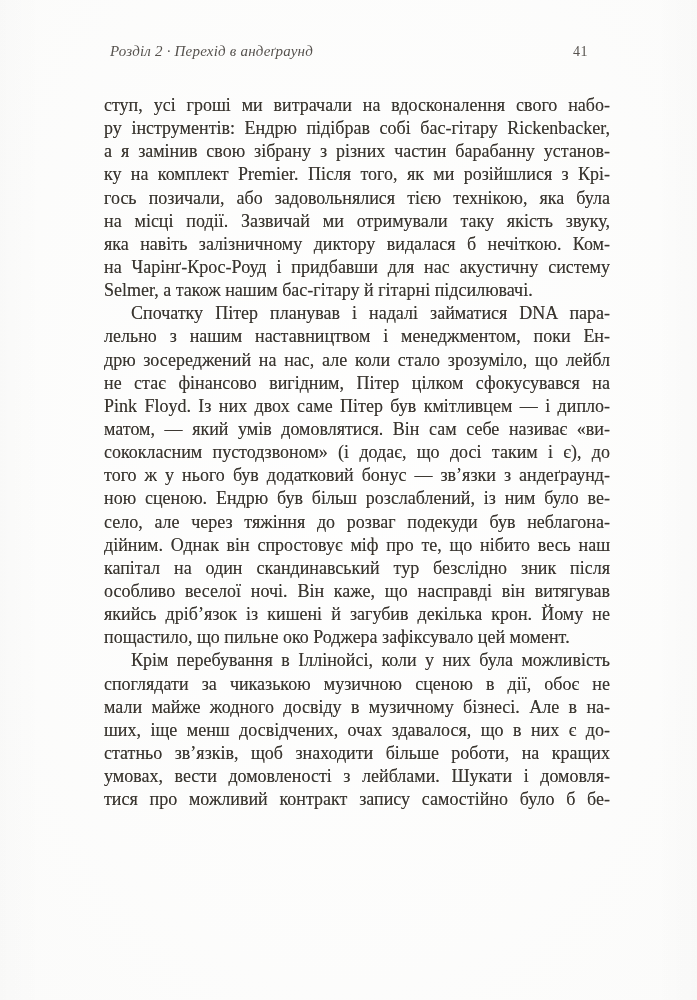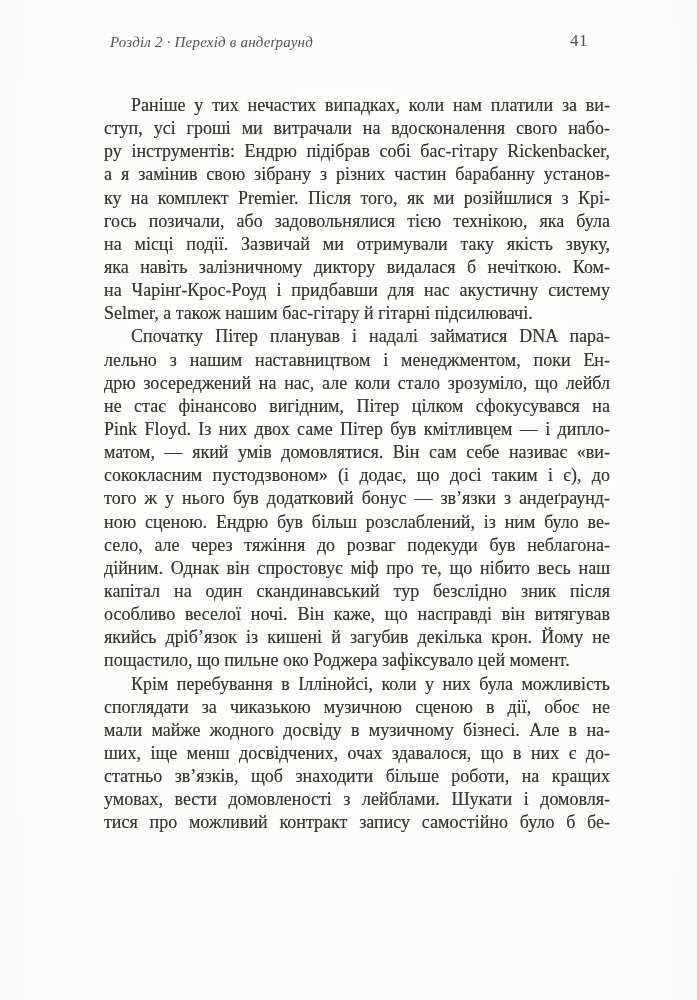--- a/index.html
+++ b/index.html
@@ -18,34 +18,34 @@
     height: 1000px;
     background: #fdfdfc;
     
     background-image:
       linear-gradient(90deg, rgba(0,0,0,0.012) 0%, rgba(0,0,0,0) 6%, rgba(0,0,0,0) 94%, rgba(0,0,0,0.012) 100%),
       radial-gradient(ellipse at 50% 45%, rgba(255,255,255,0.6) 0%, rgba(0,0,0,0.008) 100%);
   }
   .running-header {
     position: absolute;
     left: 110px;
-    top: 31px;
+    top: 43px;
     width: 478px;
     display: flex;
     justify-content: space-between;
-    align-items: flex-end;
+    align-items: center;
     color: #56524e;
   }
   .chapter-title {
     font-style: italic;
     font-size: 15px;
     letter-spacing: 0.2px;
   }
   .page-number {
-    font-size: 17px;
+    font-size: 14px;
     letter-spacing: 0.5px;
   }
   .page-body {
     position: absolute;
     left: 104px;
     top: 94px;
     width: 506px;
     font-size: 18px;
     line-height: 23.15px;
     color: #39352f;
@@ -66,21 +66,20 @@
 </style>
 </head>
 <body>
 
 <div class="page">
   <div class="running-header">
     <span class="chapter-title">Розділ 2 · Перехід в андеґраунд</span>
     <span class="page-number">41</span>
   </div>
   <div class="page-body" id="page-body">
-      <div class="text-line para-start">Раніше у тих нечастих випадках, коли нам платили за ви-</div>
       <div class="text-line">ступ, усі гроші ми витрачали на вдосконалення свого набо-</div>
       <div class="text-line">ру інструментів: Ендрю підібрав собі бас-гітару Rickenbacker,</div>
       <div class="text-line">а я замінив свою зібрану з різних частин барабанну установ-</div>
       <div class="text-line">ку на комплект Premier. Після того, як ми розійшлися з Крі-</div>
       <div class="text-line">гось позичали, або задовольнялися тією технікою, яка була</div>
       <div class="text-line">на місці події. Зазвичай ми отримували таку якість звуку,</div>
       <div class="text-line">яка навіть залізничному диктору видалася б нечіткою. Ком-</div>
       <div class="text-line">на Чарінґ-Крос-Роуд і придбавши для нас акустичну систему</div>
       <div class="text-line para-end">Selmer, а також нашим бас-гітару й гітарні підсилювачі.</div>
       <div class="text-line para-start">Спочатку Пітер планував і надалі займатися DNA пара-</div>

